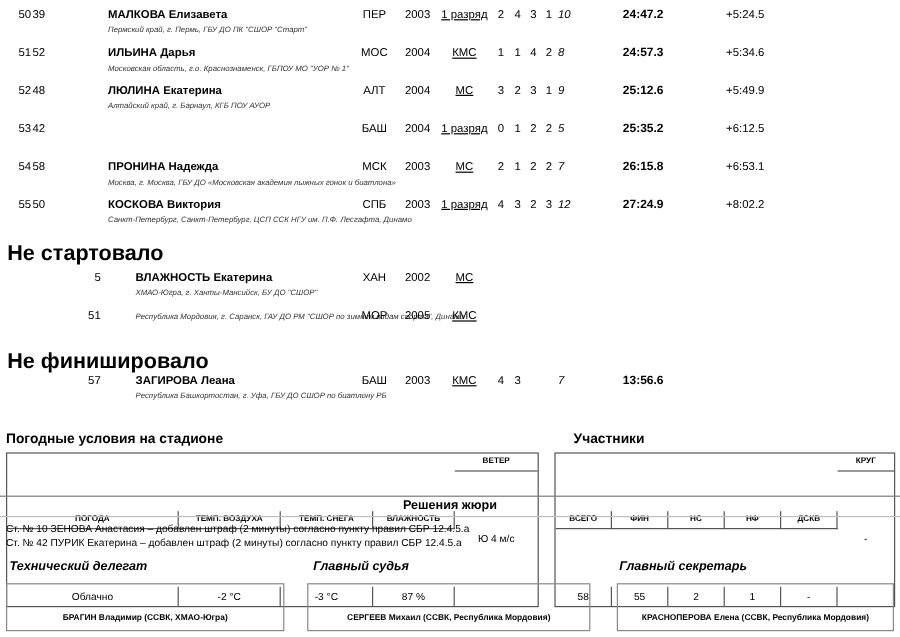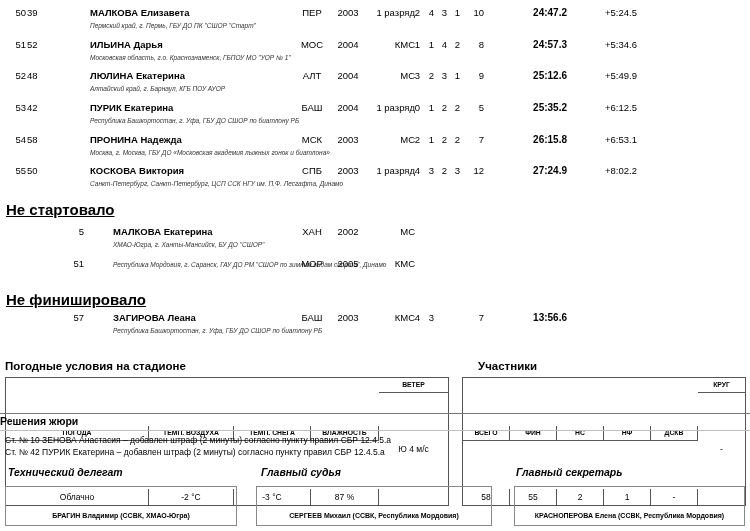--- a/index.html
+++ b/index.html
@@ -11,45 +11,45 @@
   .cell  { position:absolute; top:0; font-size:9.5px; line-height:12px; white-space:nowrap; }
   .place { left:4px;   width:22px; text-align:right; }
   .bib   { left:27px;  width:21px; text-align:left; }
   .bibdn { left:62px;  width:22px; text-align:right; }
   .nm    { left:90px; }
   .nmdn  { left:113px; }
   .name  { font-weight:bold; font-size:9.5px; line-height:12px; white-space:nowrap; }
   .club  { font-size:6.5px; font-style:italic; color:#333; margin-top:1px; white-space:nowrap; }
   .region{ left:294px; width:36px; text-align:center; }
   .year  { left:331px; width:34px; text-align:center; }
-  .rank  { left:359px; width:56px; text-align:right; }
+  .rank  { left:359px; width:56px; text-align:center;text-decoration:underline; }
   .s1 { left:411px; width:13px; text-align:center; }
   .s2 { left:425px; width:13px; text-align:center; }
   .s3 { left:438px; width:13px; text-align:center; }
   .s4 { left:451px; width:13px; text-align:center; }
-  .stot  { left:465px; width:19px; text-align:right; }
-  .time  { left:505px; width:62px; text-align:right; font-weight:bold; font-size:10px; }
+  .stot  { left:465px; width:19px; text-align:left;font-style:italic; }
+  .time  { left:505px; width:62px; text-align:center; font-weight:bold; font-size:10px; }
   .gap   { left:584px; width:53px; text-align:right; }
 
-  .h1 { position:absolute; left:6px; font-weight:bold; font-size:15px; white-space:nowrap;text-decoration:underline; }
+  .h1 { position:absolute; left:6px; font-weight:bold; font-size:18px; white-space:nowrap; }
   .h2 { position:absolute; font-weight:bold; font-size:11.5px; white-space:nowrap; }
 
   
   .gtable { position:absolute; top:377px; display:grid; border:1px solid #555; background:#fff; }
   .gtable .h { font-size:6.8px; font-weight:bold; height:14px; line-height:14px; text-align:center;
                border-bottom:1px solid #555; white-space:nowrap; overflow:hidden; }
   .gtable .v { font-size:8.5px; height:16px; line-height:16px; text-align:center; white-space:nowrap; }
   .gtable .br { border-right:1px solid #555;margin-top:48px; }
   #weather-table { left:5px;  grid-template-columns:143px 85px 77px 68px 69px; }
   #participants-table { left:462px; grid-template-columns:47px 47px 47px 47px 47px 47px; }
 
   .rule { position:absolute; left:0; width:750px; height:1px; }
   .rule-dark  { top:413px; background:#7a7a7a; }
   .rule-light { top:430px; background:#bfbfbf; }
-  .jury-title { position:absolute; top:415px; left:0; width:750px; 
+  .jury-title { position:absolute; top:415px; left:0; width:750px; text-align:center;
                 font-weight:bold; font-size:10.5px; }
   .jury-line  { position:absolute; left:5px; font-size:8.5px; line-height:10px; white-space:nowrap; }
 
   .off-role { position:absolute; top:466px; font-weight:bold; font-size:10.5px; white-space:nowrap;font-style:italic; }
   .sigbox   { position:absolute; top:486px; height:40px; border:1px solid #888;
               display:flex; align-items:flex-end; justify-content:center; box-sizing:border-box; }
   .signame  { font-weight:bold; font-size:7px; padding-bottom:6px; white-space:nowrap; }
 </style>
 </head>
 <body>
@@ -109,24 +109,20 @@
     <div class="cell s3">3</div>
     <div class="cell s4">1</div>
     <div class="cell stot">9</div>
     <div class="cell time">25:12.6</div>
     <div class="cell gap">+5:49.9</div>
   </div>
 
   <div class="rrow" style="top:102px">
     <div class="cell place">53</div>
     <div class="cell bib">42</div>
-    <div class="cell nm">
-      <div class="name">ПУРИК Екатерина</div>
-      <div class="club">Республика Башкортостан, г. Уфа, ГБУ ДО СШОР по биатлону РБ</div>
-    </div>
     <div class="cell region">БАШ</div>
     <div class="cell year">2004</div>
     <div class="cell rank">1 разряд</div>
     <div class="cell s1">0</div>
     <div class="cell s2">1</div>
     <div class="cell s3">2</div>
     <div class="cell s4">2</div>
     <div class="cell stot">5</div>
     <div class="cell time">25:35.2</div>
     <div class="cell gap">+6:12.5</div>
@@ -168,21 +164,21 @@
     <div class="cell stot">12</div>
     <div class="cell time">27:24.9</div>
     <div class="cell gap">+8:02.2</div>
   </div>
 
   <div class="h1" style="top:201px">Не стартовало</div>
 
   <div class="rrow" style="top:226px">
     <div class="cell bibdn">5</div>
     <div class="cell nmdn">
-      <div class="name">МАЛКОВА Екатерина</div>
+      <div class="name">ВЛАЖНОСТЬ Екатерина</div>
       <div class="club">ХМАО-Югра, г. Ханты-Мансийск, БУ ДО "СШОР"</div>
     </div>
     <div class="cell region">ХАН</div>
     <div class="cell year">2002</div>
     <div class="cell rank">МС</div>
   </div>
 
   <div class="rrow" style="top:258px">
     <div class="cell bibdn">51</div>
     <div class="cell nmdn">

